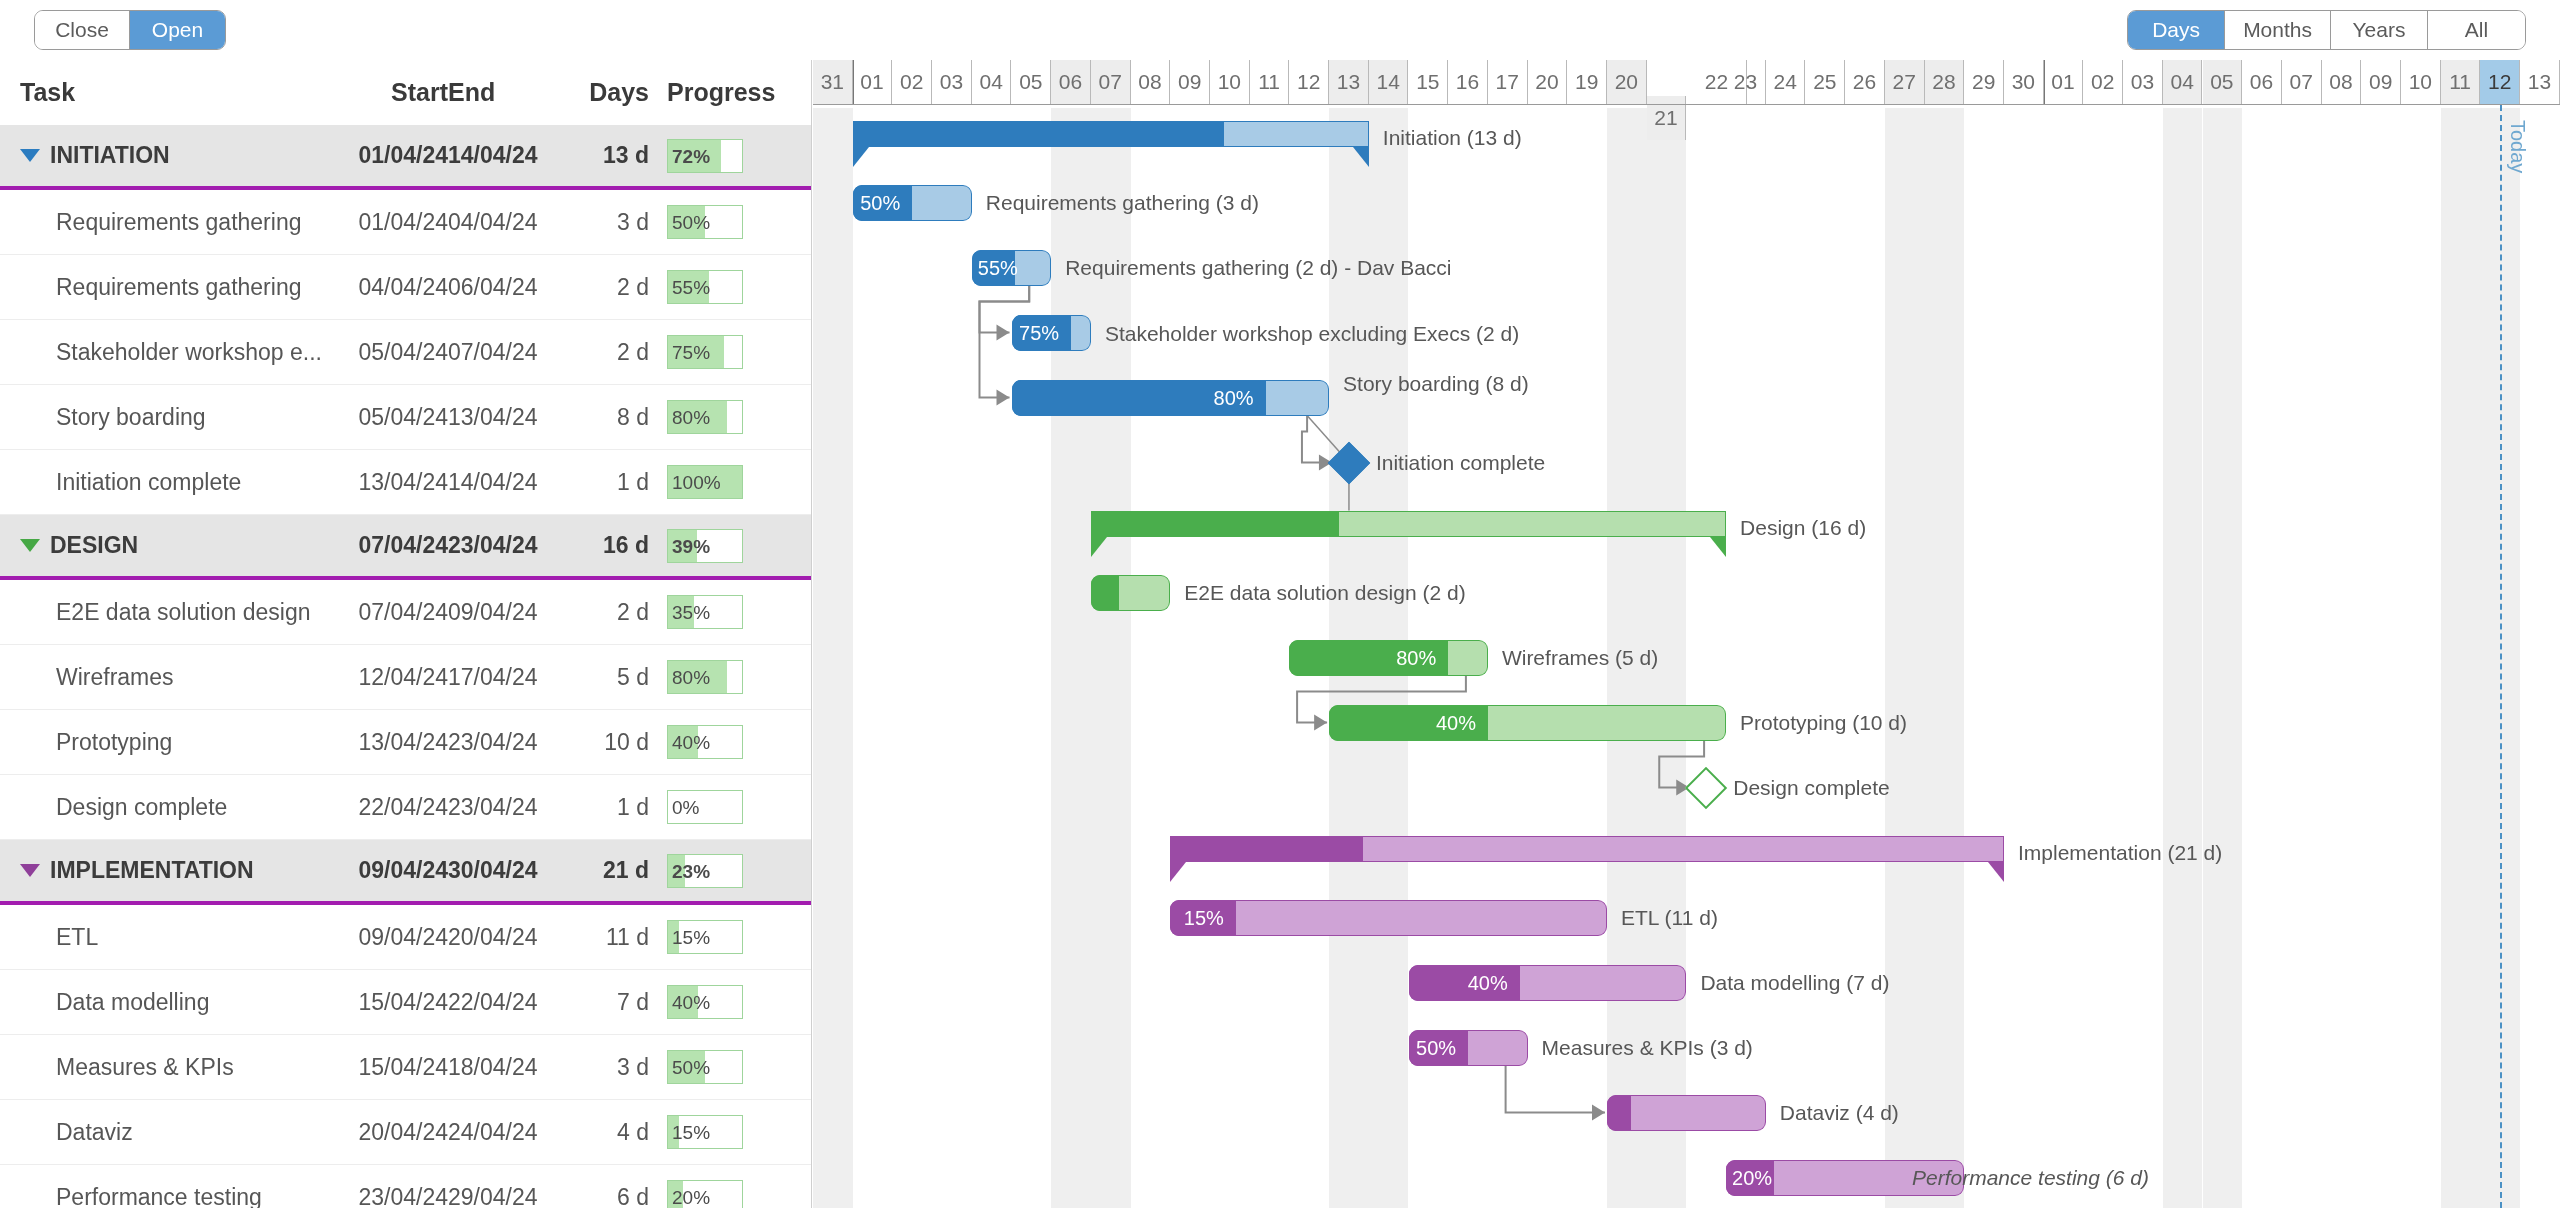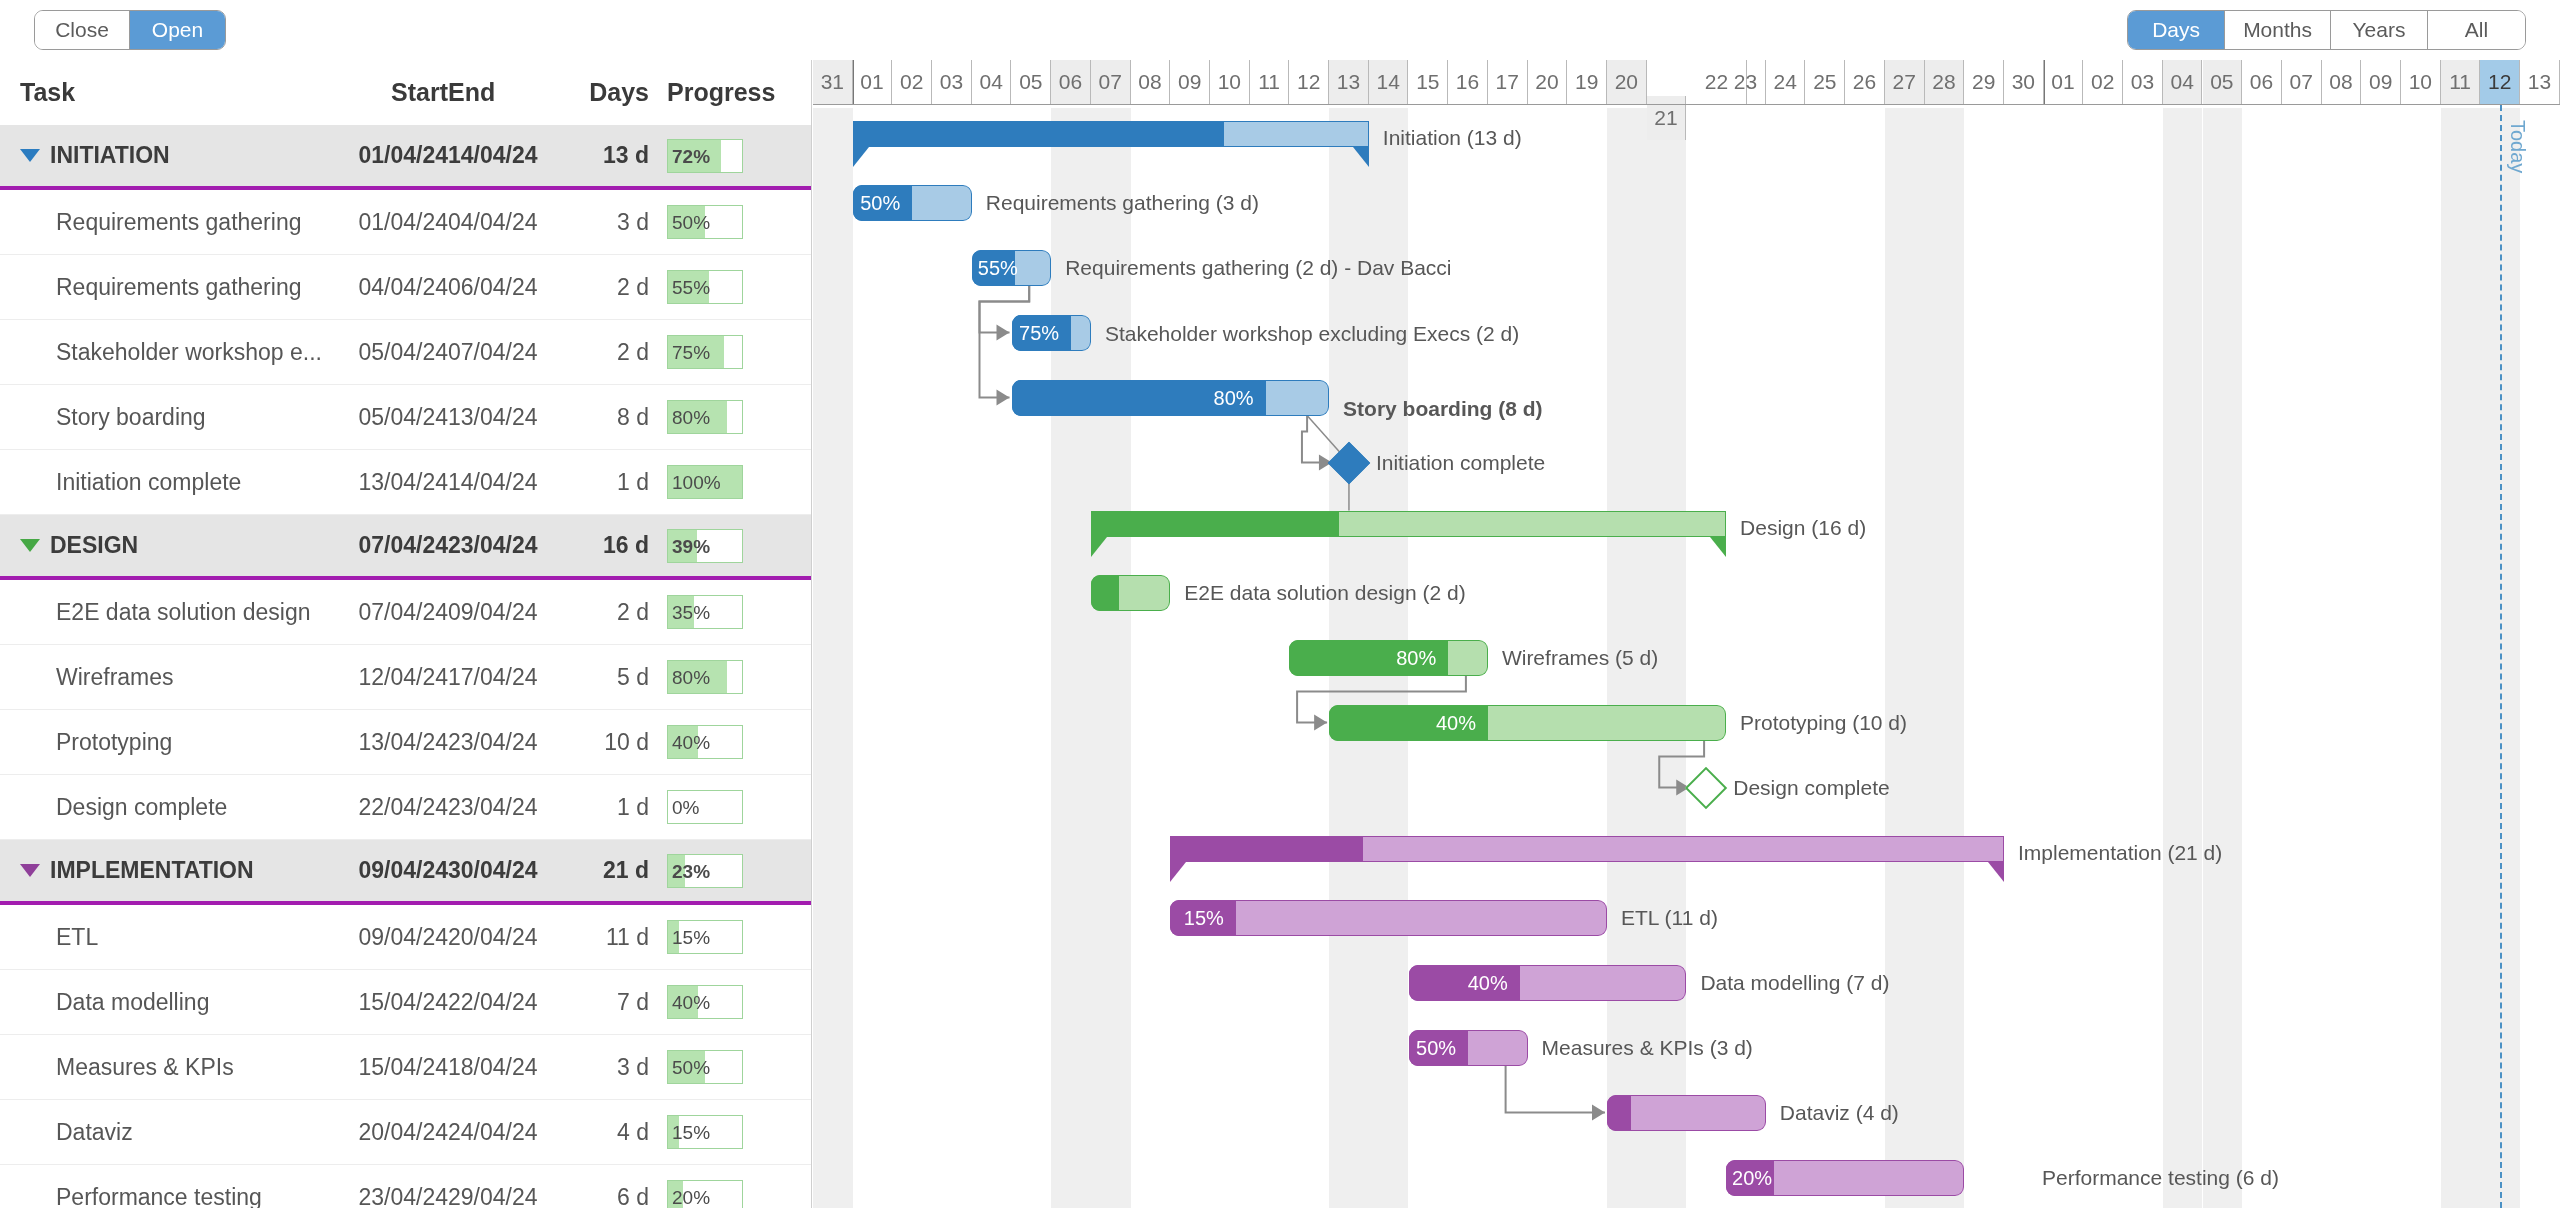--- a/index.html
+++ b/index.html
@@ -466,21 +466,21 @@
             <div class="done" style="width: 75%; background: rgb(46, 124, 189);"></div>
             <div class="pct" style="left: 7.55px;">75%</div>
             <div class="brd" style="border: 1px solid rgb(46, 124, 189);"></div>
           </div>
           <div class="lbl" style="left: 291.9px; top: 256px;">Stakeholder workshop excluding Execs (2 d)</div>
           <div class="bar" style="left: 198.5px; top: 319.5px; width: 317.6px; background: rgb(168, 203, 230);">
             <div class="done" style="width: 80%; background: rgb(46, 124, 189);"></div>
             <div class="pct" style="left: 202.08px;">80%</div>
             <div class="brd" style="border: 1px solid rgb(46, 124, 189);"></div>
           </div>
-          <div class="lbl" style="left: 530.1px; top: 331px; font-weight: bold;">Story boarding (8 d)</div>
+          <div class="lbl" style="left: 530.1px; top: 306px;">Story boarding (8 d)</div>
           <div class="ms" style="left: 520.95px; top: 387.5px; background: rgb(46, 124, 189); border: 2px solid rgb(46, 124, 189);"></div>
           <div class="lbl" style="left: 562.95px; top: 384.5px;">Initiation complete</div>
           <div class="sum" style="left: 277.9px; top: 450.5px; width: 635.2px; height: 26px; border: 1px solid rgb(74, 174, 76); background: rgb(181, 223, 174);">
             <div class="sfill" style="width: 39%; background: rgb(74, 174, 76);"></div>
           </div>
           <div style="position: absolute; top: 476.5px; left: 277.9px; width: 0px; height: 0px; border-top: 20px solid rgb(74, 174, 76); border-right: 16px solid transparent;"></div>
           <div style="position: absolute; top: 476.5px; left: 897.1px; width: 0px; height: 0px; border-top: 20px solid rgb(74, 174, 76); border-left: 16px solid transparent;"></div>
           <div class="lbl" style="left: 927.1px; top: 449.5px;">Design (16 d)</div>
           <div class="bar" style="left: 277.9px; top: 514.5px; width: 79.4px; background: rgb(181, 223, 174);">
             <div class="done" style="width: 35%; background: rgb(74, 174, 76);"></div>
@@ -528,21 +528,21 @@
           <div class="bar" style="left: 794px; top: 1034.5px; width: 158.8px; background: rgb(207, 163, 214);">
             <div class="done" style="width: 15%; background: rgb(155, 75, 165);"></div>
             <div class="brd" style="border: 1px solid rgb(155, 75, 165);"></div>
           </div>
           <div class="lbl" style="left: 966.8px; top: 1034.5px;">Dataviz  (4 d)</div>
           <div class="bar" style="left: 913.1px; top: 1099.5px; width: 238.2px; background: rgb(207, 163, 214);">
             <div class="done" style="width: 20%; background: rgb(155, 75, 165);"></div>
             <div class="pct" style="left: 6px;">20%</div>
             <div class="brd" style="border: 1px solid rgb(155, 75, 165);"></div>
           </div>
-          <div class="lbl" style="left: 1229px; top: 1099.5px;">Performance testing (6 d)</div>
+          <div class="lbl" style="left: 1099px; top: 1099.5px; font-style: italic;">Performance testing (6 d)</div>
         </div>
       <div class="today-line" id="todayLine" style="left: 1687.25px;"></div>
       <div class="today-lbl" id="todayLbl" style="left: 1693.25px; top: 60px;">Today</div>
     <div class="month-tick" style="left: 39.7px;"></div>
         <div class="month-tick" style="left: 1230.7px;"></div>
       </div>
   </div>
 </div>
 
 </body></html>

